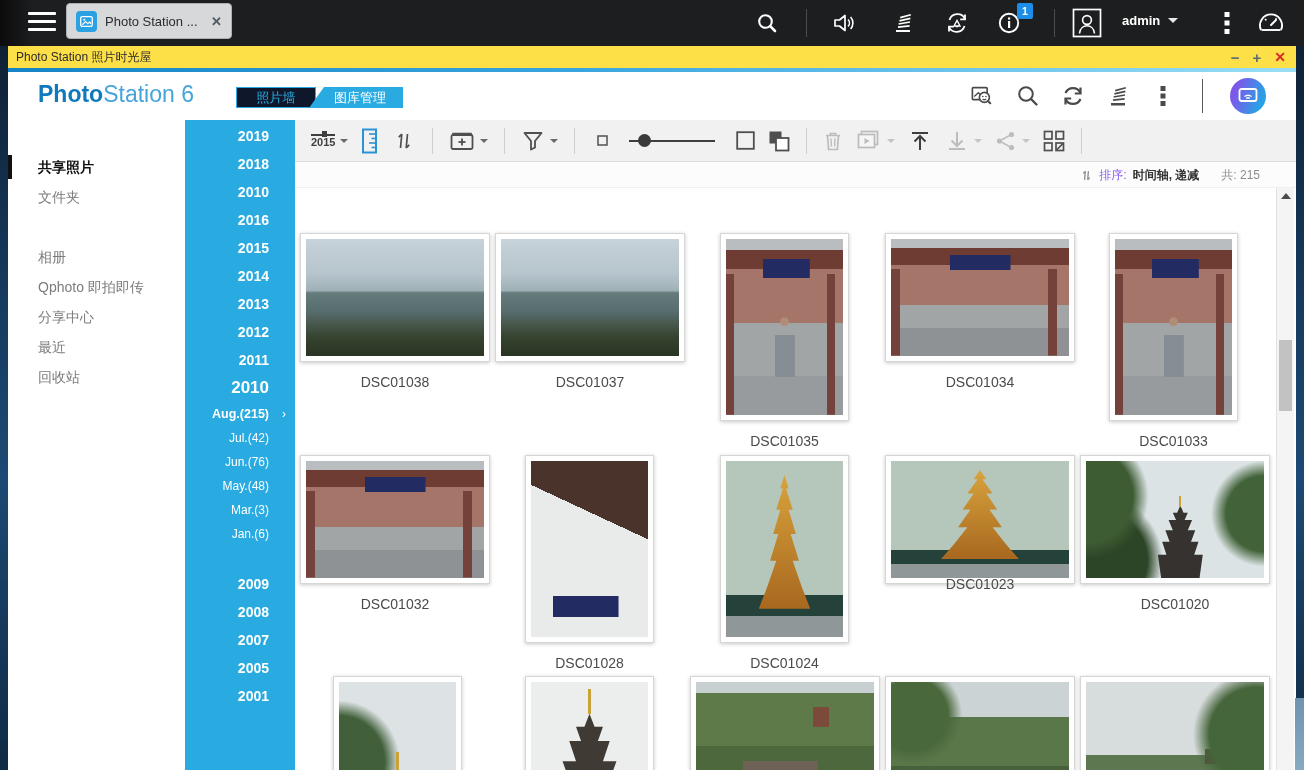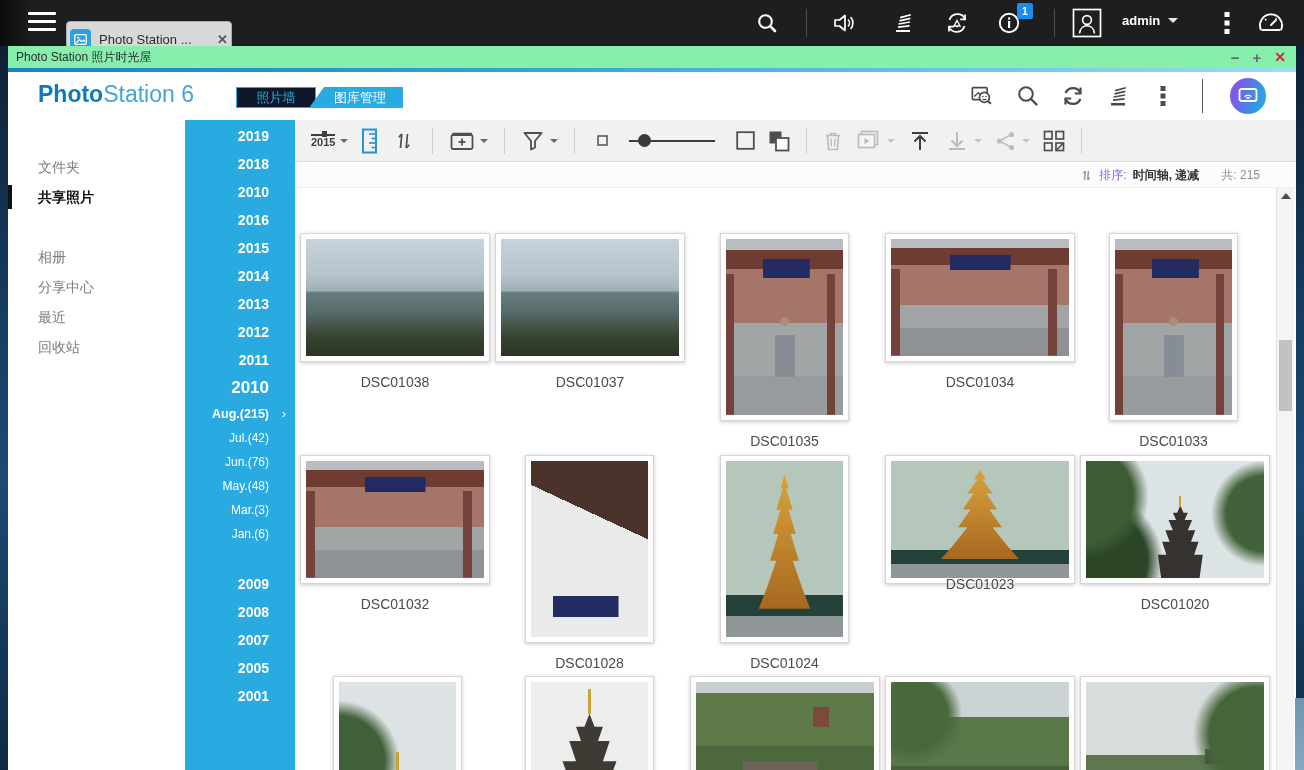--- a/index.html
+++ b/index.html
@@ -8,40 +8,40 @@
     background:linear-gradient(180deg,#0e1c2c 0%,#153a5e 38%,#1c4a74 62%,#0f2a44 100%); }
   .corner-light { position:absolute; right:0; bottom:0; width:9px; height:72px;
     background:linear-gradient(180deg,#6f94b0,#87a9c2); }
 
   
   .taskbar { position:absolute; left:0; top:0; width:1304px; height:46px;
     background:linear-gradient(90deg,#0b0b0c 0px,#1d1e1f 34px,#1d1e1f 100%);
     display:flex; align-items:center; color:#fff; }
   .hamburger { position:absolute; left:28px; top:12px; width:28px; height:22px; cursor:pointer; }
   .hamburger i { display:block; height:3px; background:#fff; margin:0 0 5px 0; border-radius:1px; }
-  .qtab { position:absolute; left:66px; top:21px; width:166px; height:36px; background:#d6d8d9;
-    border:1px solid #aab1b6; border-radius:4px; display:flex; align-items:center; padding:0 3px; }
+  .qtab { position:absolute; left:66px; top:3px; width:166px; height:36px; background:#d6d8d9;
+    border:1px solid #aab1b6; border-radius:4px; display:flex; align-items:center; padding:0 9px; }
   .qtab-icon { width:21px; height:21px; background:#2aa1e2; border-radius:4px; display:flex;
     align-items:center; justify-content:center; margin-right:8px; flex:none; }
   .qtab-label { font-size:13px; color:#2c2c2c; white-space:nowrap; overflow:hidden; flex:1; }
   .qtab-close { font-size:13px; color:#4a5a66; font-weight:bold; margin-left:8px; cursor:pointer; }
   .tb-ico { position:absolute; top:8px; width:30px; height:30px; display:flex; align-items:center;
     justify-content:center; cursor:pointer; }
   .tb-div { position:absolute; top:9px; width:1px; height:28px; background:#4b4d4f; }
   .tb-badge { position:absolute; top:-5px; right:-9px; min-width:16px; height:16px; background:#1e8de8;
     border-radius:2px; color:#fff; font-size:10.5px; font-weight:bold; display:flex; align-items:center;
     justify-content:center; padding:0 3px; }
   .tb-admin { position:absolute; left:1122px; top:13px; font-size:13px; font-weight:bold; color:#fff;
     cursor:pointer; display:flex; align-items:center; gap:8px; }
   .caret-down-w { width:0; height:0; border-left:5px solid transparent; border-right:5px solid transparent;
     border-top:5px solid #e8e8e8; }
 
   
   .window { position:absolute; left:8px; top:46px; width:1288px; height:724px; background:#fff; }
-  .titlebar { position:absolute; left:0; top:0; width:100%; height:22px; background:#86efac;
+  .titlebar { position:absolute; left:0; top:0; width:100%; height:22px; background:#fde047;
     display:flex; align-items:center; }
   .titlebar-text { font-size:12px; color:#2c2c2c; margin-left:8px; }
   .win-controls { position:absolute; right:10px; top:0; height:22px; display:flex; align-items:center; gap:13px; }
   .win-btn { font-size:15px; font-weight:bold; color:#5d6b74; cursor:pointer; line-height:1; }
   .win-btn.close { color:#d8262c; font-size:14px; }
   .accentline { position:absolute; left:0; top:22px; width:100%; height:4px;
     background:linear-gradient(90deg,#1583c5,#3aa6df 45%,#9adef5); }
 
   
   .appheader { position:absolute; left:0; top:26px; width:100%; height:48px; background:#fff; }
@@ -341,24 +341,25 @@
               <rect x="1.5" y="2" width="17" height="12" rx="2" fill="none" stroke="#fff" stroke-width="1.8"></rect>
               <path d="M6.5 9.5 Q10 6.8 13.5 9.5" fill="none" stroke="#fff" stroke-width="1.5"></path>
               <path d="M8.3 11.5 Q10 10.2 11.7 11.5" fill="none" stroke="#fff" stroke-width="1.5"></path>
             </svg>
         </span>
       </div>
     </div>
 
     <div class="appbody">
       <div class="sidebar" id="sidebar">
+          <div class="side-item active">共享照片</div>
           <div class="side-item">文件夹</div>
-          <div class="side-item active">共享照片</div>
           <div class="side-gap"></div>
           <div class="side-item">相册</div>
+          <div class="side-item">Qphoto 即拍即传</div>
           <div class="side-item">分享中心</div>
           <div class="side-item">最近</div>
           <div class="side-item">回收站</div>
         </div>
       <div class="yearcol" id="yearcol">
           <div class="yr">2019</div>
           <div class="yr">2018</div>
           <div class="yr">2010</div>
           <div class="yr">2016</div>
           <div class="yr">2015</div>

